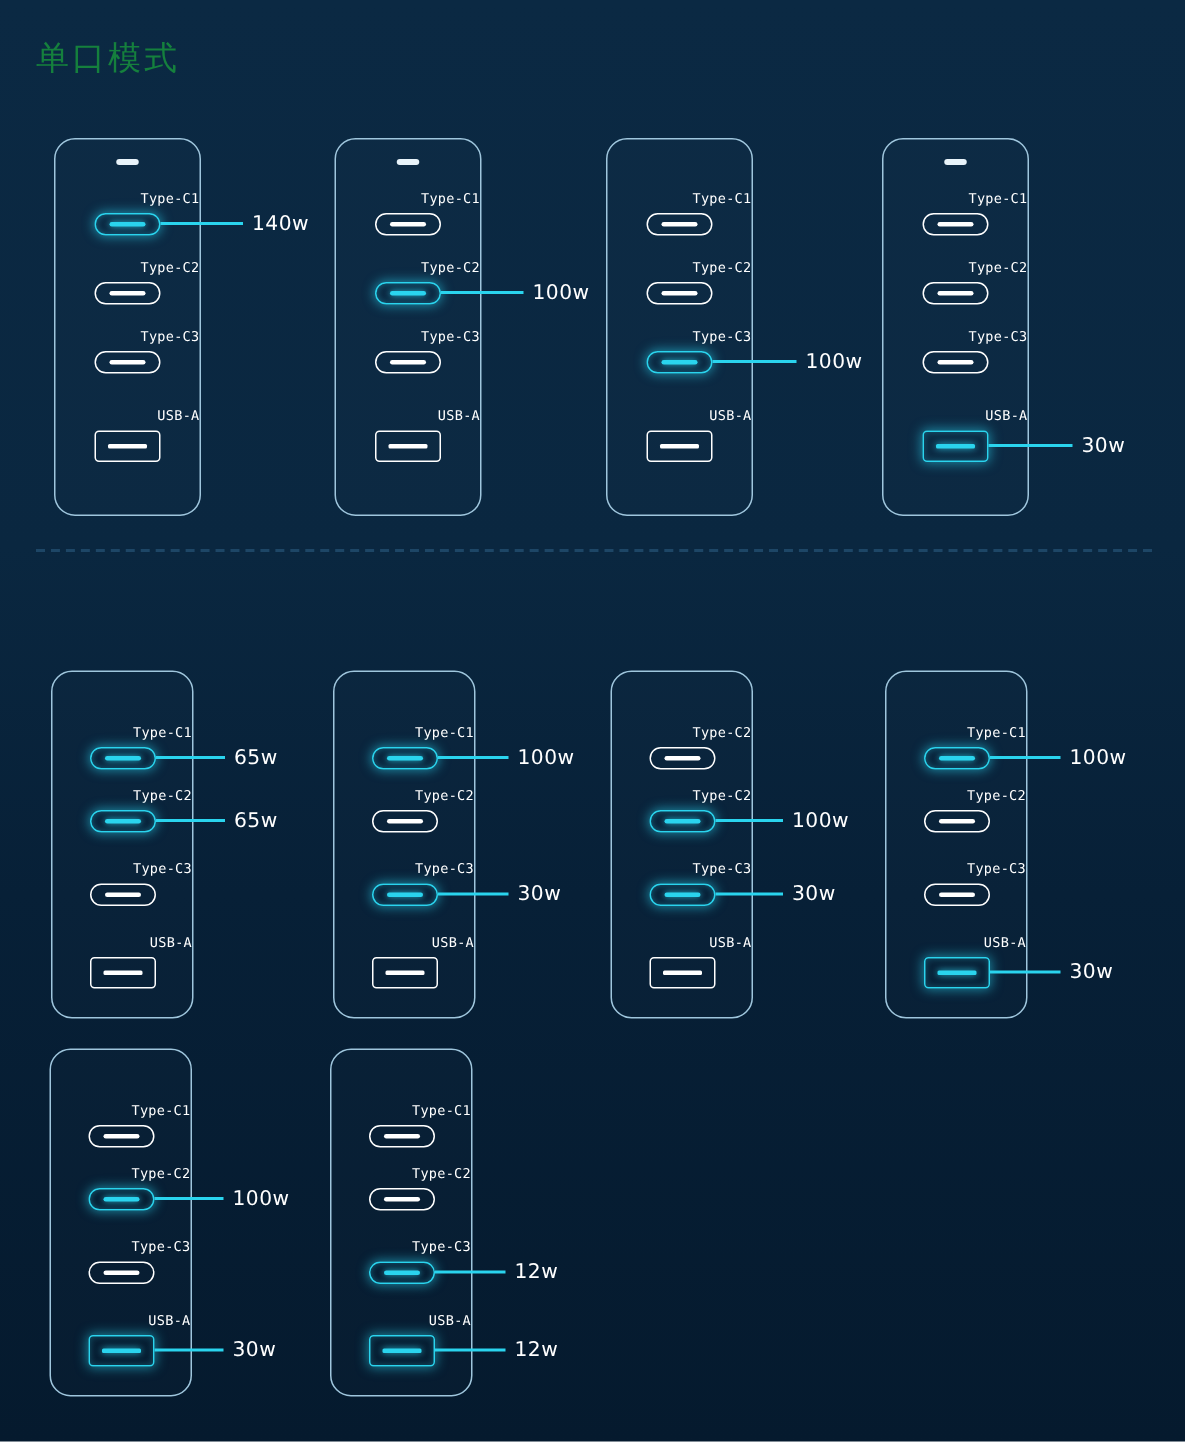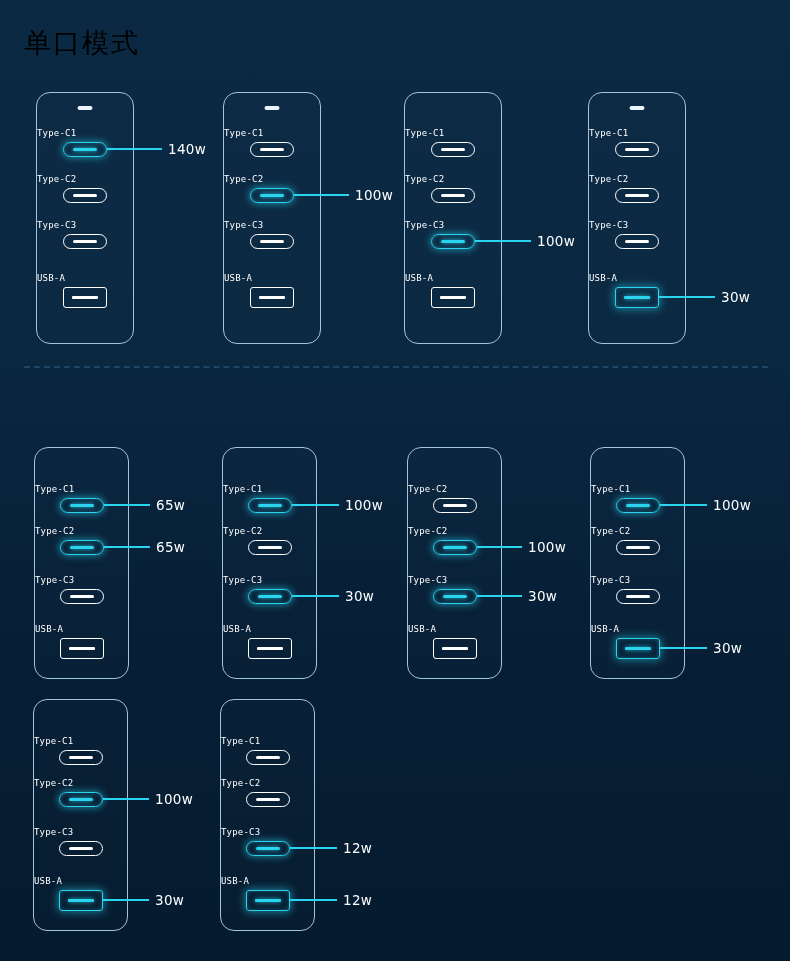--- a/index.html
+++ b/index.html
@@ -6,24 +6,24 @@
   body{
     width:790px;height:961px;overflow:hidden;
     background:linear-gradient(180deg,#0b2943 0%,#0a2740 38%,#072037 62%,#051a2e 100%);
     font-family:"DejaVu Sans","Liberation Sans",sans-serif;
     color:#ffffff;position:relative;
   }
   .page{position:relative;width:790px;height:961px;}
 
   .section-title{
     position:absolute;
-    font-size:27px;line-height:1;
+    font-size:22px;line-height:1;
     letter-spacing:2px;
-    color:#000000;font-weight:400;
-    font-family:Liberation Serif, serif;
+    color:#15803d;font-weight:400;
+    font-family:Liberation Mono, monospace;
   }
   #title-1{left:24px;top:30px;}
   #title-2{left:24px;top:392px;}
 
   .divider{
     position:absolute;left:24px;top:366px;width:744px;height:0;
     border-top:2px dashed #1d4666;
   }
 
   
@@ -35,21 +35,21 @@
     background:rgba(255,255,255,0.012);
   }
   .notch{
     position:absolute;left:50%;transform:translateX(-50%);
     top:13px;width:15px;height:4px;border-radius:2px;
     background:#e8f3fa;
   }
 
   .port-row{position:absolute;left:0;width:100%;}
   .port-label{
-    text-align:left;
+    text-align:right;
     font-size:9px;
     letter-spacing:.2px;
     line-height:11px;
     font-family:"DejaVu Sans Mono","Liberation Mono",monospace;
     color:#ffffff;
     margin-bottom:3px;
     white-space:nowrap;
   }
   .port-label.on{color:#ffffff;}
 

